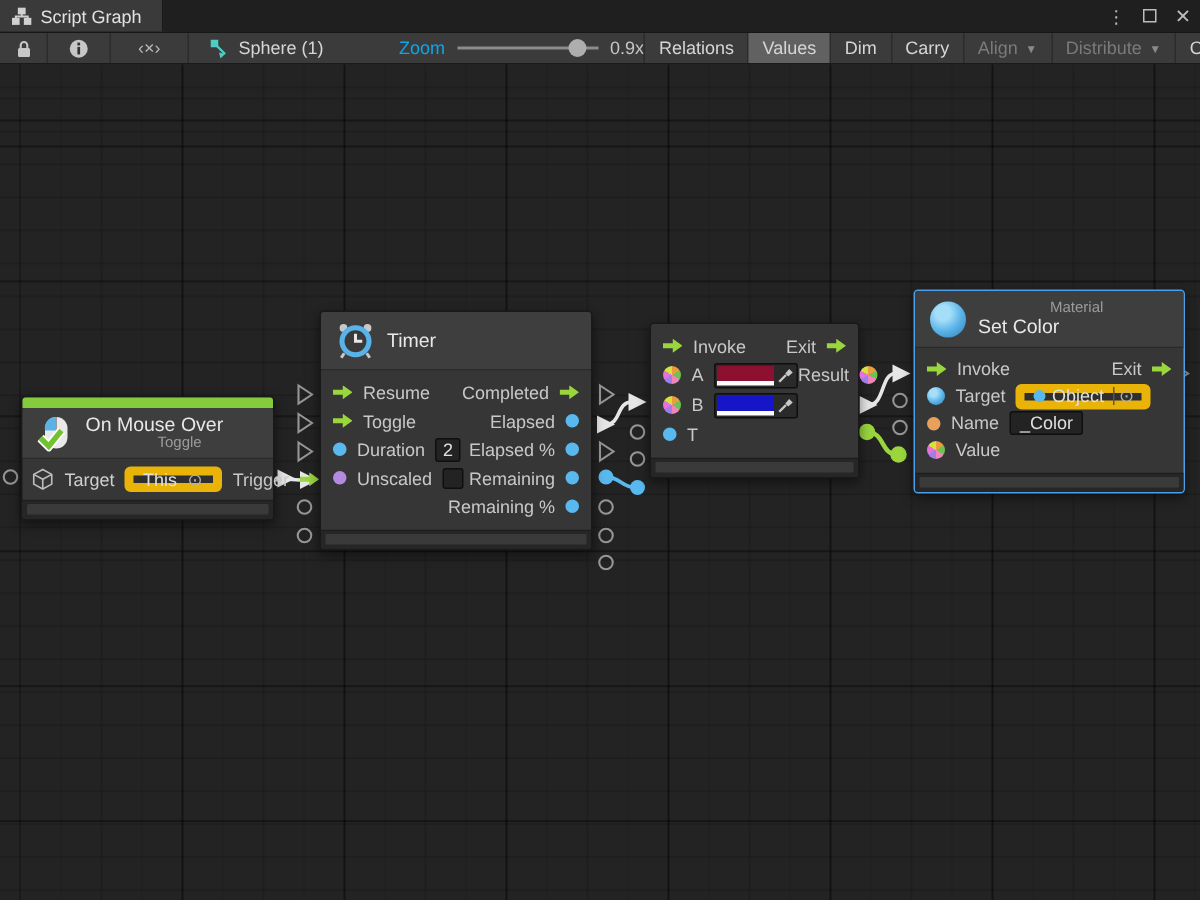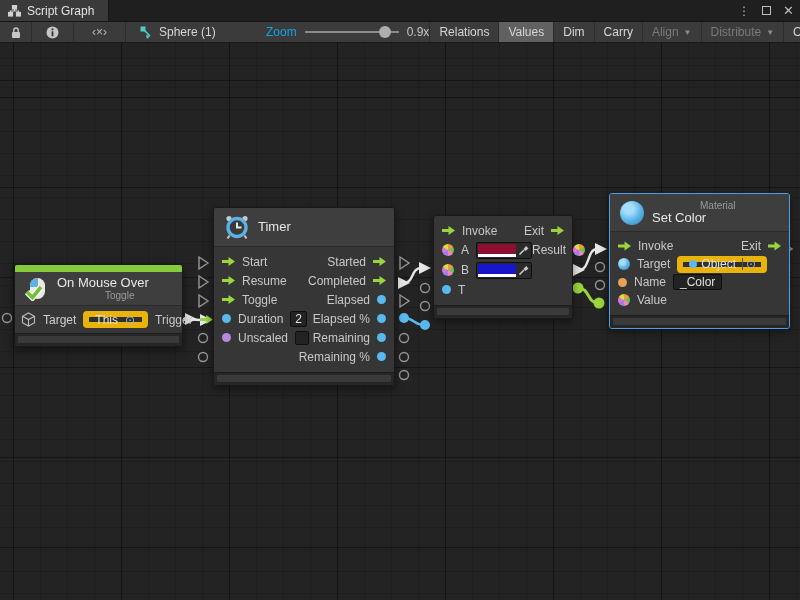--- a/index.html
+++ b/index.html
@@ -270,30 +270,20 @@
           <circle cx="13" cy="13.5" r="9" fill="#3a3a3a" stroke="#5ab3e8" stroke-width="3.4"></circle>
           <path d="M13 8.5 L13 13.5 L17.5 13.5" stroke="#e8e8e8" stroke-width="2" fill="none"></path>
         </svg>
       </span>
       <div class="ntitle">Timer</div>
     </div>
     <div class="nbody">
       <div class="trow">
         <span class="cell">
             <span class="ga"></span>
-            <span>Start</span>
-          </span>
-        <span class="cell r">
-            <span class="ga"></span>
-            <span class="outlabel">Started</span>
-          </span>
-      </div>
-      <div class="trow">
-        <span class="cell">
-            <span class="ga"></span>
             <span>Resume</span>
           </span>
         <span class="cell r">
             <span class="ga"></span>
             <span class="outlabel">Completed</span>
           </span>
       </div>
       <div class="trow">
         <span class="cell">
             <span class="ga"></span>

